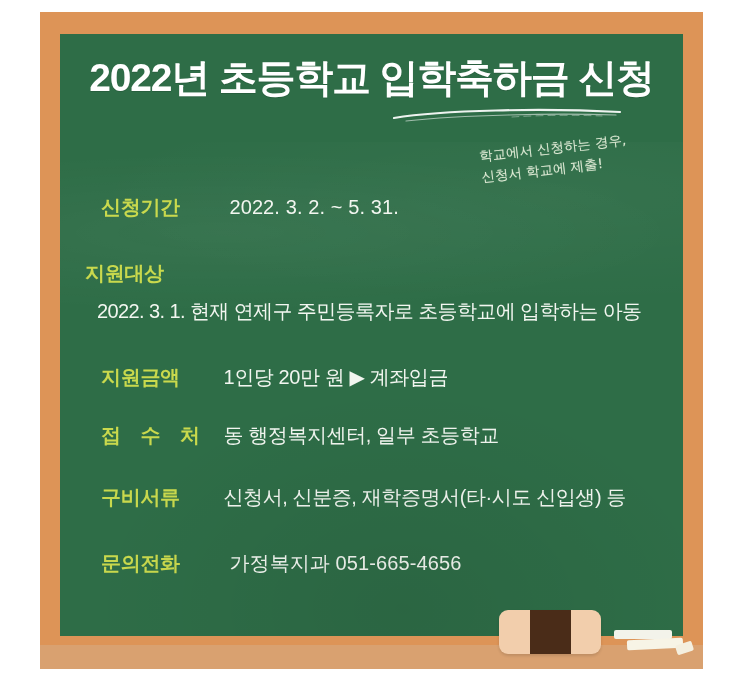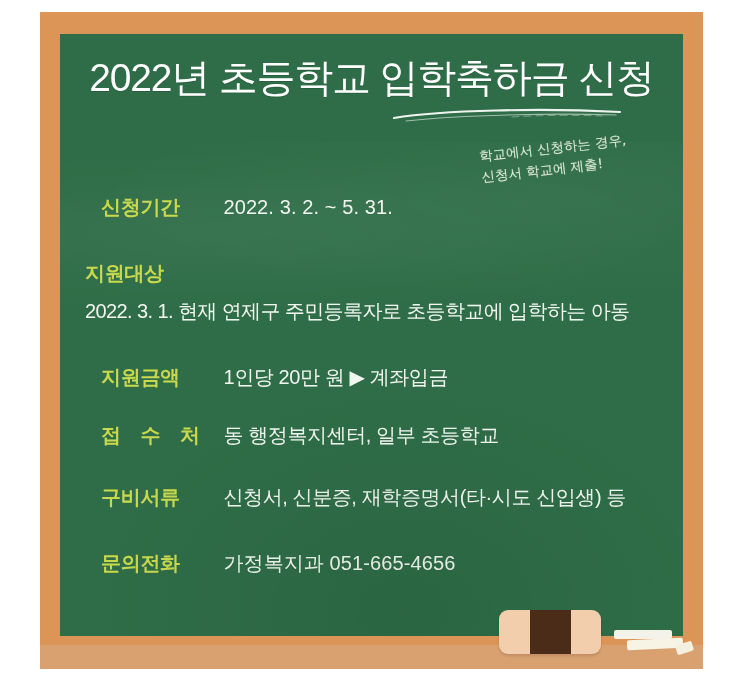--- a/index.html
+++ b/index.html
@@ -76,21 +76,21 @@
   .title-wrap {
     position: absolute;
     left: 0; top: 24px;
     width: 623px;
     text-align: center;
   }
   .title {
     display: inline-block;
     color: #ffffff;
     font-size: 39px;
-    font-weight: normal;
+    font-weight: bold;
     letter-spacing: -1.2px;
     line-height: 1;
     white-space: nowrap;
     text-shadow: 0 1px 0 rgba(0,0,0,0.12);
   }
   .title-underline {
     position: absolute;
     left: 332px;
     top: 72px;
     width: 232px;
@@ -145,33 +145,34 @@
   }
   .value {
     display: inline-block;
     color: #f2f6f0;
     font-size: 20px;
     letter-spacing: -0.4px;
     vertical-align: baseline;
   }
   .value.num {
     letter-spacing: 0.1px;
+    margin-left: 6px;
   }
   .fullline {
     display: block;
     color: #f2f6f0;
     font-size: 20px;
     letter-spacing: -0.6px;
     white-space: nowrap;
   }
 
   
   .r-period  { top: 34px; }
   .r-target-label { top: 100px; }
-  .r-target-text  { top: 138px; }
+  .r-target-text  { top: 138px; margin-left: 12px; }
   .r-amount  { top: 204px; }
   .r-office  { top: 262px; }
   .r-docs    { top: 324px; }
   .r-phone   { top: 390px; }
 
   
   .eraser {
     position: absolute;
     left: 499px;
     top: 610px;

